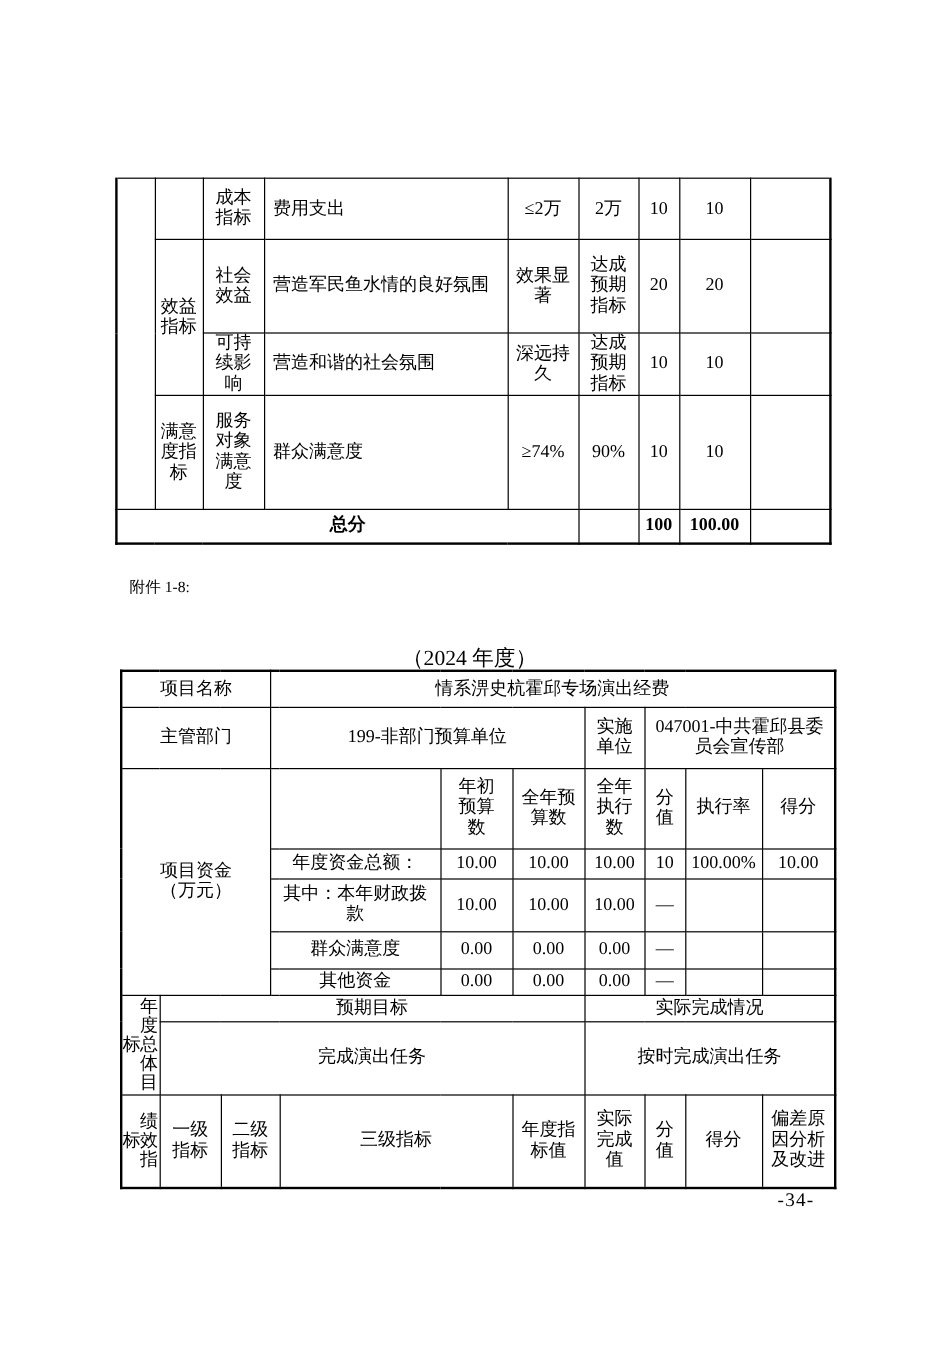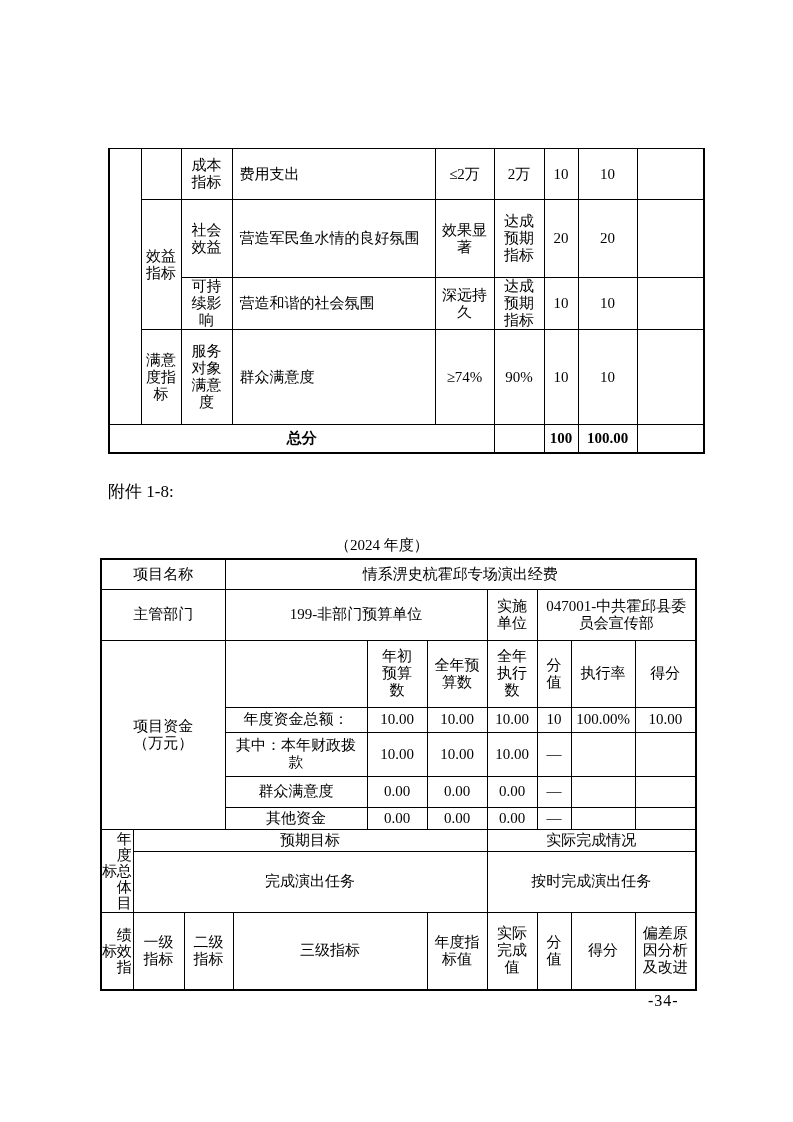--- a/index.html
+++ b/index.html
@@ -19,31 +19,31 @@
   .cw1 { width:15px; margin:0 auto; word-break:break-all; }
   .cw2 { width:31px; margin:0 auto; word-break:break-all; }
   .cw3 { width:46px; margin:0 auto; word-break:break-all; }
   .cw4 { width:62px; margin:0 auto; word-break:break-all; }
   .cw8 { width:122px; margin:0 auto; word-break:break-all;text-align:center; }
   .bold { font-weight:bold; }
   .vcell { display:flex; flex-direction:row; justify-content:center; align-items:center; height:100%; }
   .vwrap { width:14px; text-align:center; word-break:break-all; line-height:16px; }
   .vmain { width:16px; text-align:center; word-break:break-all; line-height:16px; }
   .abs { position:absolute; white-space:nowrap; }
-  #attach-label { left:108px; top:480px; font-size:17px; }
+  #attach-label { left:108px; top:480px; font-size:13px; }
   #doc-title { left:343px; top:504px; font-size:21px; font-weight:bold; letter-spacing:1px; }
-  #doc-subtitle { left:335px; top:536px; font-size:15px; }
+  #doc-subtitle { left:335px; top:536px; font-size:18px; }
   #page-num { left:648px; top:992px; font-size:16px; letter-spacing:1px; }
 </style>
 </head>
 <body>
 
 <div id="page">
 
-  <table id="top-table" class="doc-table" style="left:108px; top:148px; width:595px;">
+  <table id="top-table" class="doc-table" style="left:96px; top:148px; width:595px;">
     <colgroup>
       <col style="width:32px">
         <col style="width:40px">
         <col style="width:51px">
       <col style="width:203px">
         <col style="width:59px">
         <col style="width:50px">
       <col style="width:34px">
         <col style="width:59px">
         <col style="width:67px">

